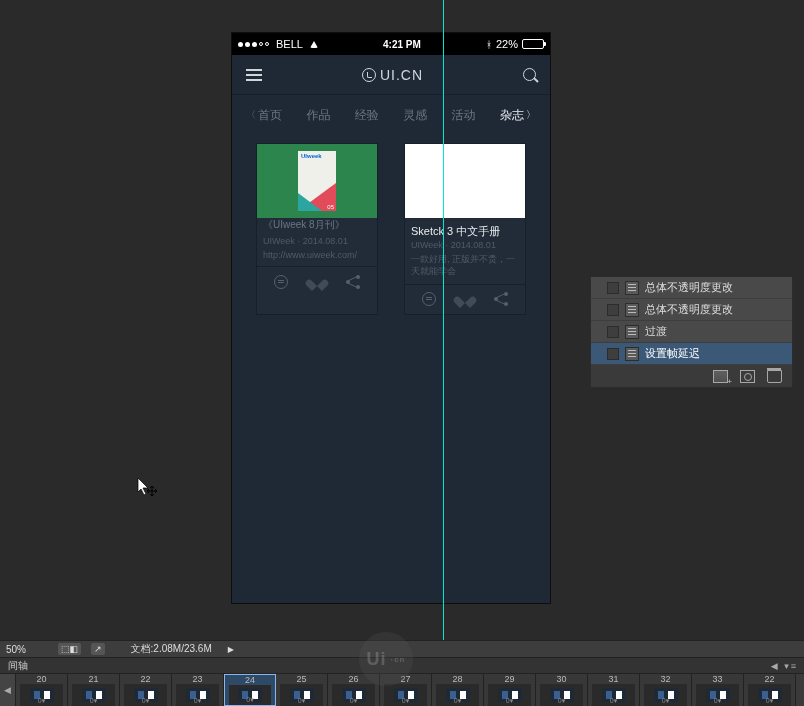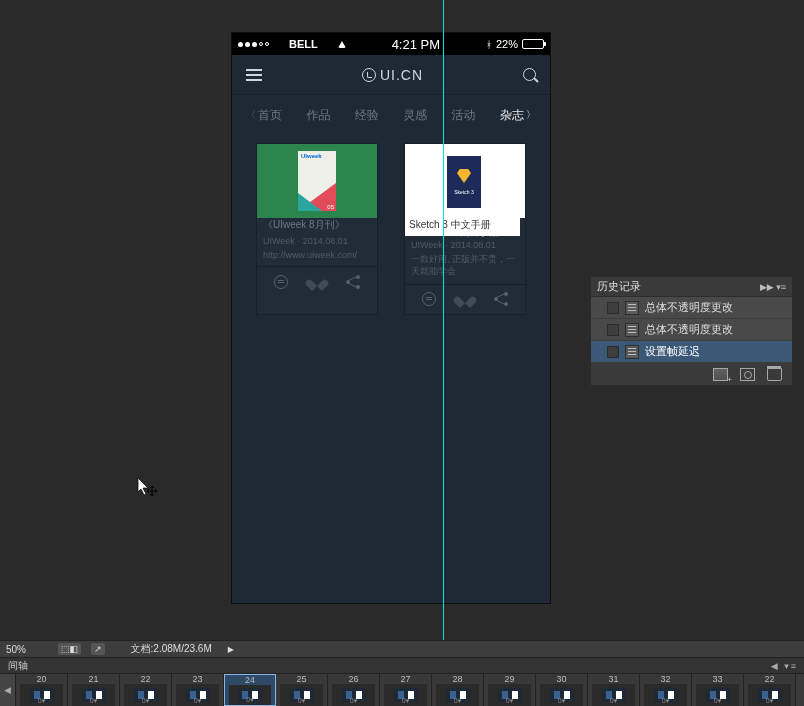--- a/index.html
+++ b/index.html
@@ -1,24 +1,24 @@
 <!DOCTYPE html>
 <html><head>
 <meta charset="utf-8">
 <style>
 *{margin:0;padding:0;box-sizing:border-box;font-family:"Helvetica Neue",Arial,"PingFang SC","Microsoft YaHei",sans-serif}
 body{background:#2a2a2a;width:804px;height:706px;overflow:hidden;position:relative;color:#999}
 .editor-area{position:absolute;left:0;top:0;width:804px;height:640px;background:#2a2a2a}
 .phone{position:absolute;left:231px;top:32px;width:320px;height:572px;background:#1f2935;border:1px solid #0e0e0e}
 .statusbar{height:22px;background:#000;display:flex;align-items:center;justify-content:space-between;color:#fff;font-size:11px;padding:0 6px}
-.sb-left{display:flex;align-items:center;gap:20px;font-weight:700}
+.sb-left{display:flex;align-items:center;gap:7px;font-weight:400}
 .dots{display:flex;gap:2px}
 .dot{width:5px;height:5px;border-radius:50%;background:#fff}
 .dot.hollow{background:transparent;border:1px solid #fff;width:4px;height:4px}
-.sb-time{font-weight:400;font-size:13px}
+.sb-time{font-weight:700;font-size:10px}
 .sb-right{display:flex;align-items:center;gap:4px}
 .bt-icon{font-size:10px}
 .batt{width:22px;height:10px;border:1px solid #fff;border-radius:2px;position:relative}
 .batt::after{content:"";position:absolute;right:-3px;top:2px;width:2px;height:4px;background:#fff;border-radius:0 1px 1px 0}
 .batt-fill{background:#fff;height:100%;width:22%}
 .headerbar{height:40px;border-bottom:1px solid #15202c;display:flex;align-items:center;justify-content:space-between;padding:0 14px;color:#d0d6de}
 .menu-ic{width:16px;height:12px;display:flex;flex-direction:column;justify-content:space-between}
 .menu-ic span{height:2px;background:#d0d6de}
 .logo{font-size:14px;letter-spacing:1px;display:flex;align-items:center;gap:4px;font-weight:500}
 .logo-ic{width:14px;height:14px;border:1.5px solid #d0d6de;border-radius:50%;position:relative}
@@ -179,27 +179,20 @@
           <div class="ca-ic heart-ic"></div>
           <div class="ca-ic share-ic">
               <span></span>
               <span></span>
               <span></span>
             </div>
         </div>
       </div>
 
       <div class="card overlay">
-        <div class="white-overlay">
-          <div class="ov-book">
-            <div class="diamond"></div>
-            <div style="font-size:5px;color:#fff">Sketch 3</div>
-          </div>
-          <div class="ov-txt">Sketch 3 中文手册</div>
-        </div>
         <div class="card-cover card2-cover"></div>
         <div class="card-title">Sketck 3 中文手册</div>
         <div class="card-meta">UIWeek · 2014.08.01</div>
         <div class="card-desc">一款好用,  正版并不贵，一天就能学会</div>
         <div class="card-actions">
           <div class="ca-ic bubble-ic"></div>
           <div class="ca-ic heart-ic"></div>
           <div class="ca-ic share-ic">
               <span></span>
               <span></span>
@@ -216,36 +209,43 @@
     <svg width="22" height="22">
         <path d="M1 1 L1 15 L4 12 L7 18 L9 17 L6 11 L11 11 Z" fill="#fff" stroke="#000" stroke-width="0.7"></path>
         <g stroke="#000" stroke-width="1">
           <line x1="15" y1="10" x2="15" y2="18"></line>
           <line x1="11" y1="14" x2="19" y2="14"></line>
           <path d="M15 9 l-2 2 M15 9 l2 2 M15 19 l-2 -2 M15 19 l2 -2 M10 14 l2 -2 M10 14 l2 2 M20 14 l-2 -2 M20 14 l-2 2" fill="none"></path>
         </g>
       </svg>
   </div>
 
+  <div class="watermark">
+    <div class="wm-circ">
+        <span>Ui</span>
+        <span class="wm-sub">·cn</span>
+      </div>
+  </div>
 
   <div class="history-panel">
-    <div class="hp-tab">
-      <span>历史记录</span>
-      <span class="hp-controls">▶▶ ▾≡</span>
-    </div>
     <div id="history-rows">
         <div class="hp-row">
           <span class="hp-chk"></span>
           <span class="hp-ficon"></span>
           <span>总体不透明度更改</span>
         </div>
         <div class="hp-row">
           <span class="hp-chk"></span>
           <span class="hp-ficon"></span>
           <span>总体不透明度更改</span>
+        </div>
+        <div class="hp-row">
+          <span class="hp-chk"></span>
+          <span class="hp-ficon"></span>
+          <span>过渡</span>
         </div>
         <div class="hp-row sel">
           <span class="hp-chk"></span>
           <span class="hp-ficon"></span>
           <span>设置帧延迟</span>
         </div>
       </div>
     <div class="hp-footer">
       <div class="hf-ic newdoc-ic"></div>
       <div class="hf-ic cam-ic"></div>

